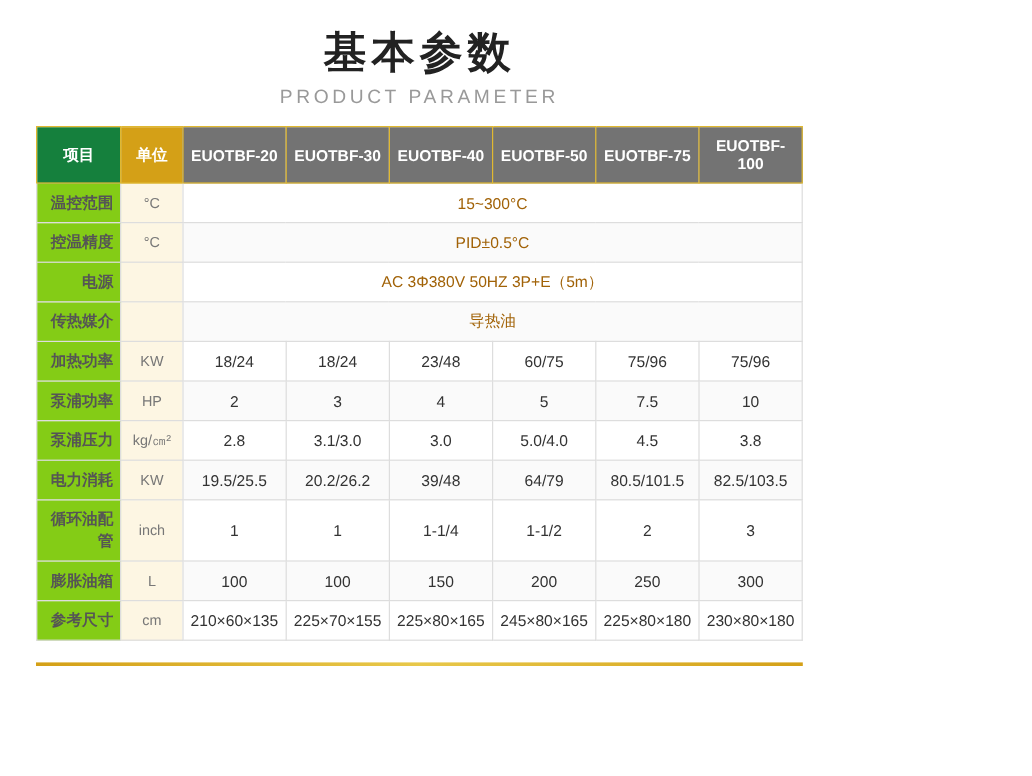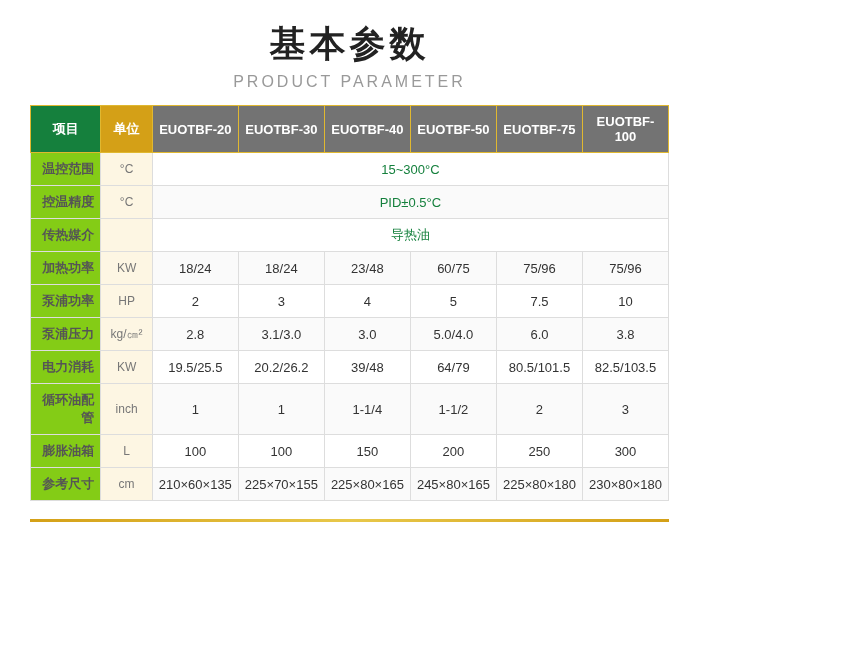--- a/index.html
+++ b/index.html
@@ -74,21 +74,21 @@
     tbody tr:nth-child(even) td:not(:first-child):not(:nth-child(2)) {
       background-color: #fafafa;
     }
     .bottom-line {
       height: 3px;
       background: linear-gradient(to right, #d4a017, #e8c84a, #d4a017);
       margin-top: 18px;
     }
     td.span-all {
       text-align: center;
-      color: #15803d;
+      color: #a16207;
     }
   </style>
 </head>
 <body>
 
 <div class="page-wrapper">
   <div class="title-section">
     <div class="main-title">基本参数</div>
     <div class="sub-title">PRODUCT PARAMETER</div>
   </div>
@@ -111,20 +111,25 @@
           <td>温控范围</td>
           <td>°C</td>
           <td colspan="6" class="span-all">15~300°C</td>
         </tr>
         <tr>
           <td>控温精度</td>
           <td>°C</td>
           <td colspan="6" class="span-all">PID±0.5°C</td>
         </tr>
         <tr>
+          <td>电源</td>
+          <td></td>
+          <td colspan="6" class="span-all">AC 3Φ380V 50HZ 3P+E（5m）</td>
+        </tr>
+        <tr>
           <td>传热媒介</td>
           <td></td>
           <td colspan="6" class="span-all">导热油</td>
         </tr>
         <tr>
           <td>加热功率</td>
           <td>KW</td>
           <td>18/24</td>
           <td>18/24</td>
           <td>23/48</td>
@@ -142,21 +147,21 @@
           <td>7.5</td>
           <td>10</td>
         </tr>
         <tr>
           <td>泵浦压力</td>
           <td>kg/㎝²</td>
           <td>2.8</td>
           <td>3.1/3.0</td>
           <td>3.0</td>
           <td>5.0/4.0</td>
-          <td>6.0</td>
+          <td>4.5</td>
           <td>3.8</td>
         </tr>
         <tr>
           <td>电力消耗</td>
           <td>KW</td>
           <td>19.5/25.5</td>
           <td>20.2/26.2</td>
           <td>39/48</td>
           <td>64/79</td>
           <td>80.5/101.5</td>

